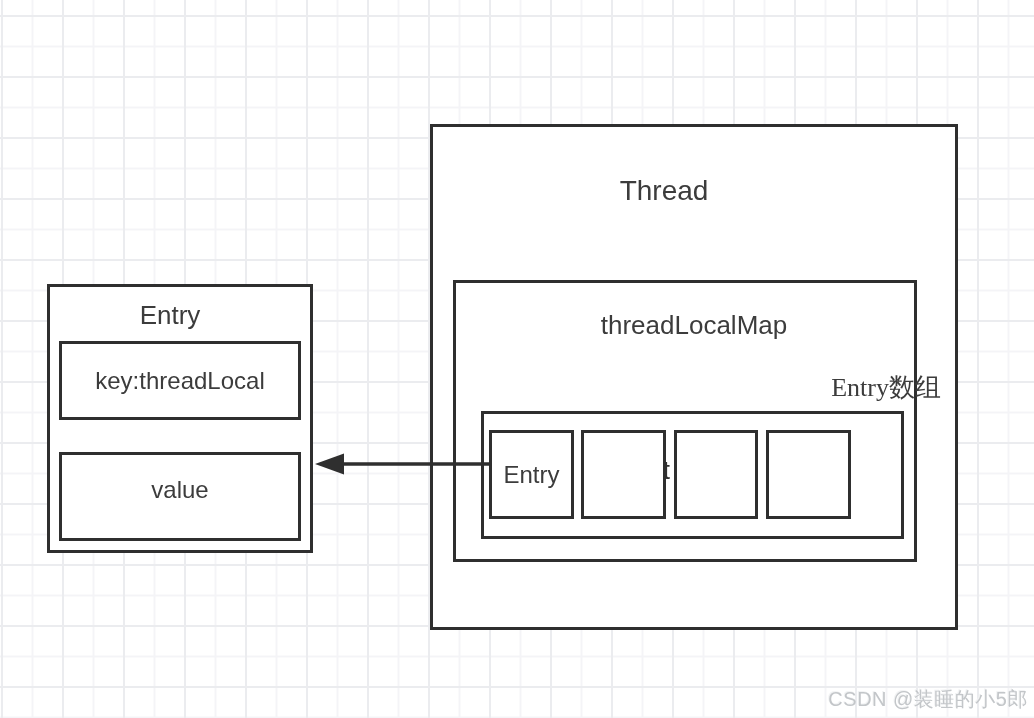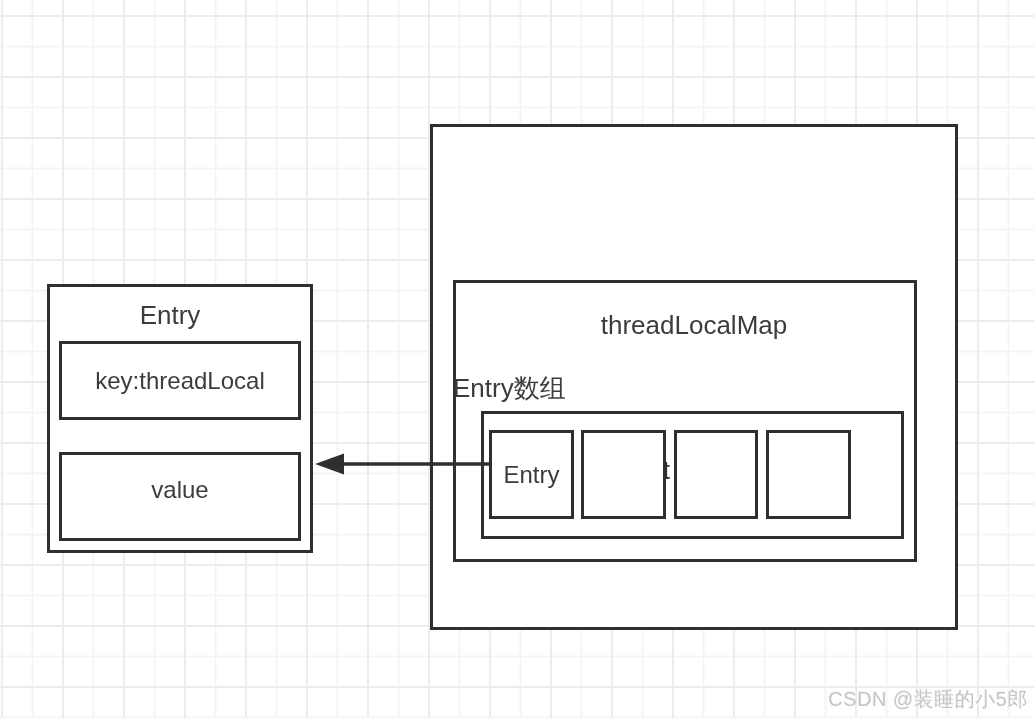--- a/index.html
+++ b/index.html
@@ -33,21 +33,21 @@
   .entry-outer   { left: 47px;  top: 284px; width: 266px; height: 269px; }
   .entry-title   { left: 47px;  top: 299px; width: 246px; text-align: center; font-size: 26px; line-height: 32px; }
   .entry-key     { left: 59px;  top: 341px; width: 242px; height: 79px; display: flex; align-items: center; justify-content: center; font-size: 24px; }
   .entry-value   { left: 59px;  top: 452px; width: 242px; height: 89px;  display: flex; align-items: center; justify-content: center; font-size: 24px; padding-bottom: 14px; }
 
   
   .thread-outer  { left: 430px; top: 124px; width: 528px; height: 506px; }
   .thread-title  { left: 430px; top: 174px; width: 468px; text-align: center; font-size: 28px; line-height: 34px; }
   .tlm-box       { left: 453px; top: 280px; width: 464px; height: 282px; }
   .tlm-title     { left: 453px; top: 309px; width: 482px; text-align: center; font-size: 26px; line-height: 32px; }
-  .array-label   { left: 453px; top: 372px; width: 488px; text-align: left; font-size: 26px; line-height: 32px; }
+  .array-label   { left: 453px; top: 372px; width: 488px; text-align: right; font-size: 26px; line-height: 32px; font-family: Liberation Serif, serif; }
   .array-box     { left: 481px; top: 411px; width: 423px; height: 128px; background: transparent; }
   .slot          { top: 430px; height: 89px; display: flex; align-items: center; justify-content: center; font-size: 24px; }
   .slot-0 { left: 489px; width: 85px; }
   .slot-1 { left: 581px; width: 85px; }
   .slot-2 { left: 674px; width: 84px; }
   .slot-3 { left: 766px; width: 85px; }
 
   .overlap-t { left: 663px; top: 456px; font-size: 25px; line-height: 28px; color: #2f2f2f; z-index: 5; }
 
   .arrow-svg { position: absolute; left: 313px; top: 449px; width: 180px; height: 30px; z-index: 4; overflow: visible; }
@@ -68,20 +68,21 @@
 <body>
 
 <div class="canvas">
 
   <div class="dbox entry-outer"></div>
   <div class="label entry-title">Entry</div>
   <div class="dbox entry-key">key:threadLocal</div>
   <div class="dbox entry-value">value</div>
 
   <div class="dbox thread-outer"></div>
+  <div class="label thread-title">Thread</div>
 
   <div class="dbox tlm-box"></div>
   <div class="label tlm-title">threadLocalMap</div>
   <div class="label array-label">Entry数组</div>
 
   <div class="dbox array-box"></div>
   <div class="dbox slot slot-0">Entry</div>
   <div class="dbox slot slot-1"></div>
   <div class="dbox slot slot-2"></div>
   <div class="dbox slot slot-3"></div>

